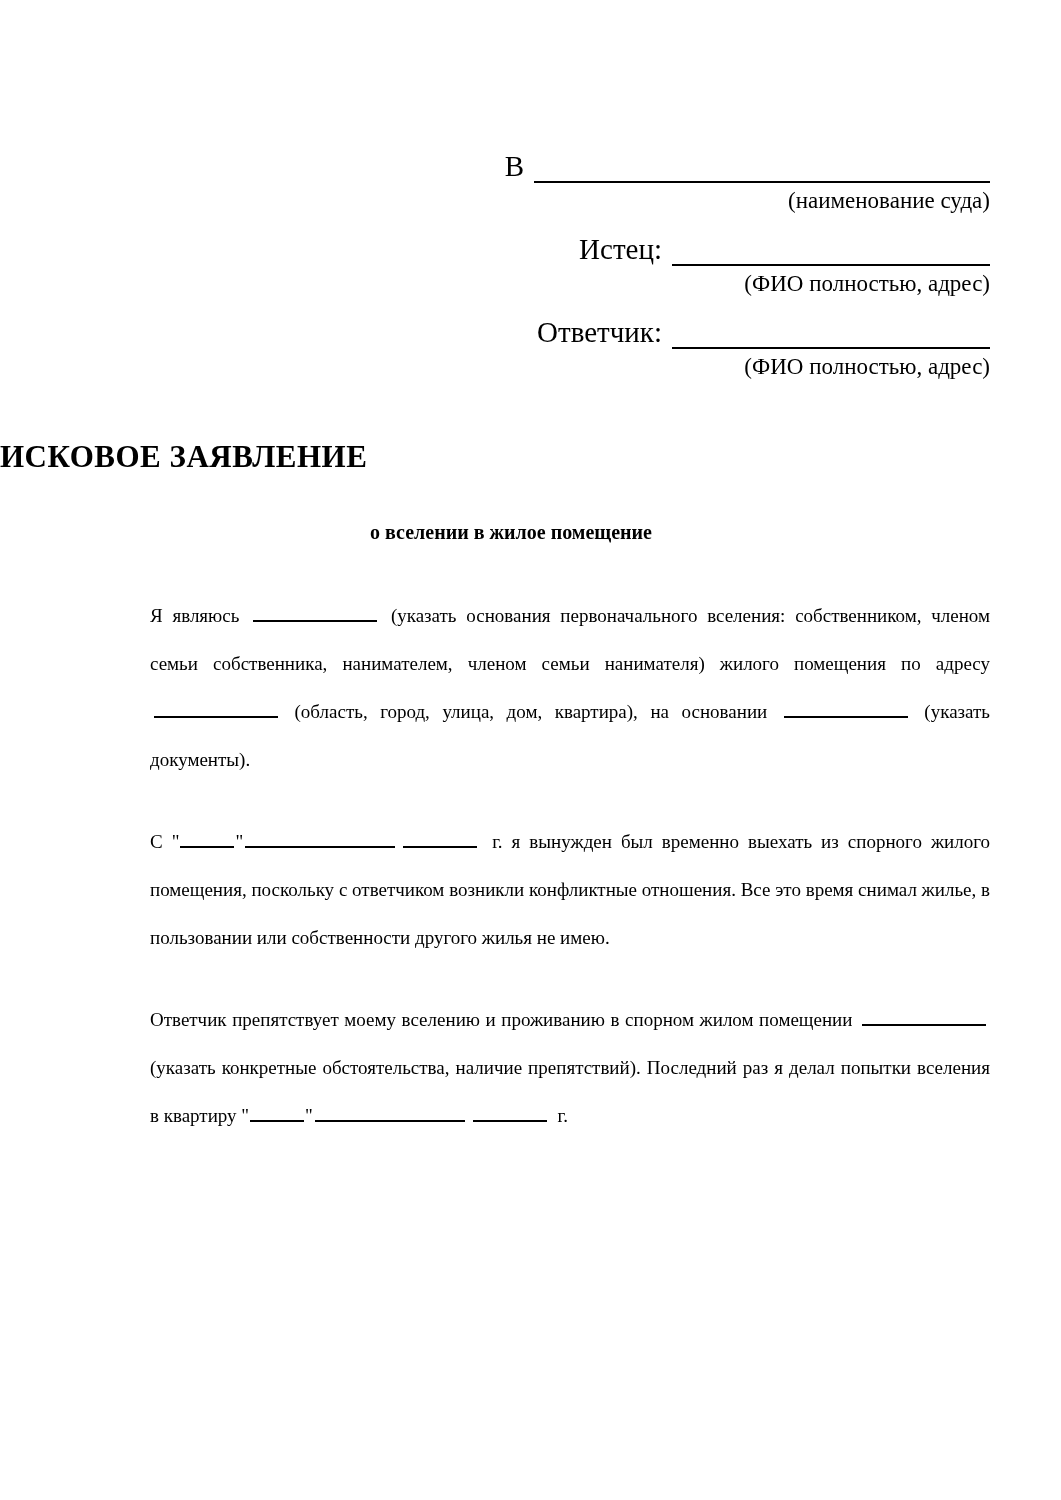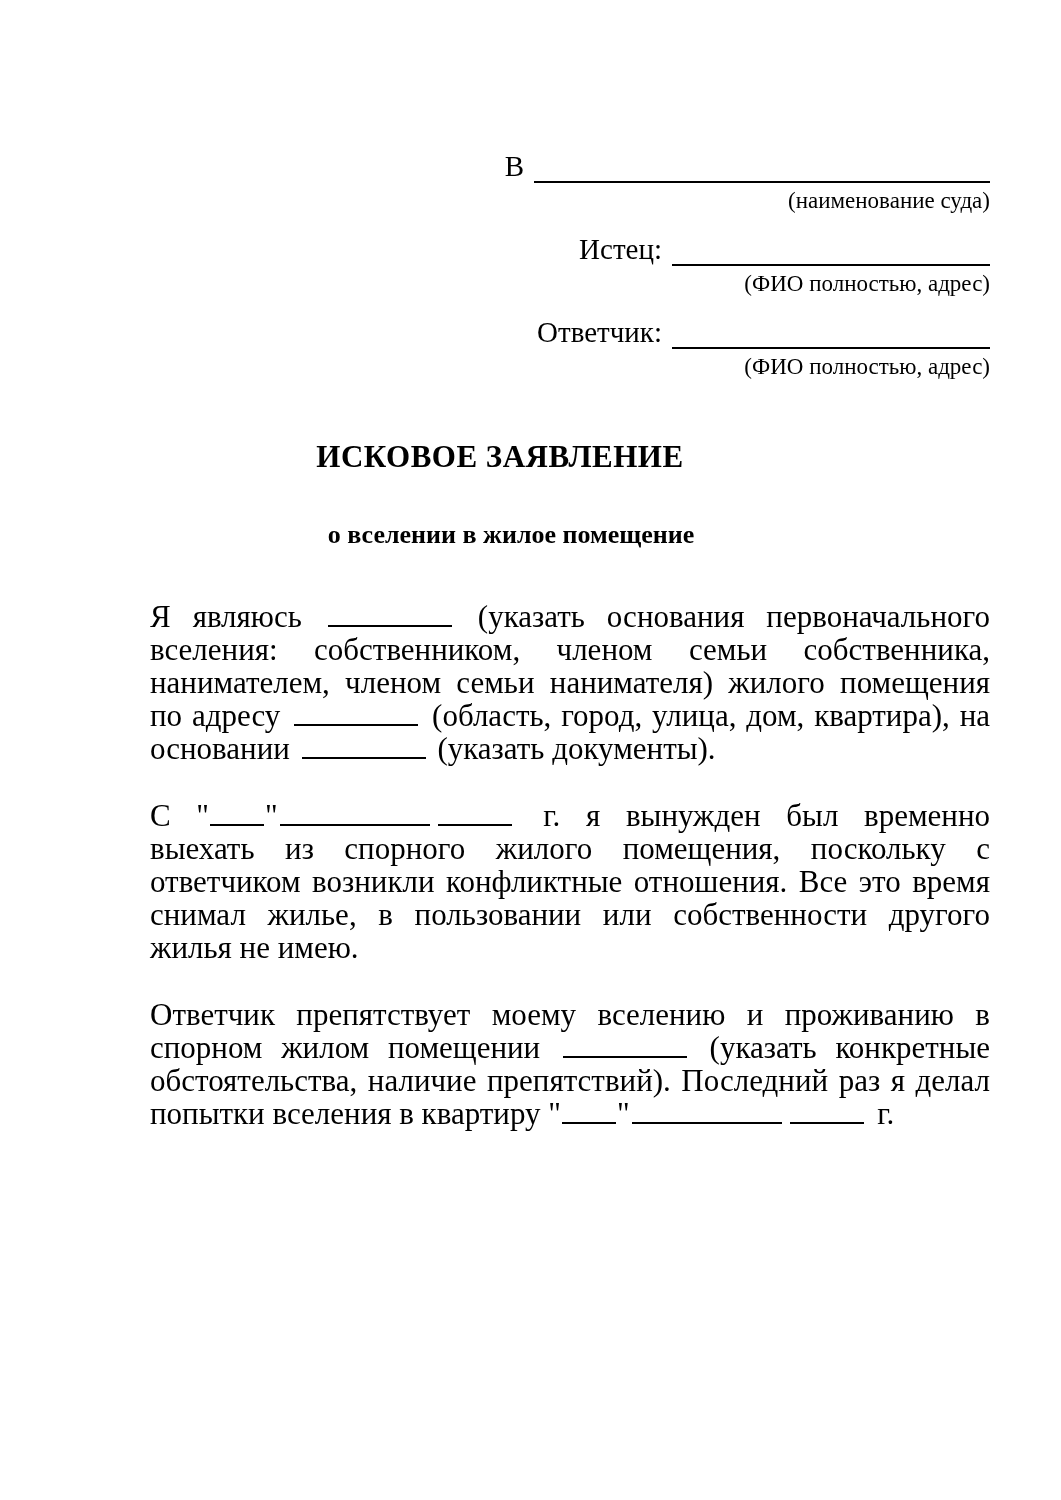--- a/index.html
+++ b/index.html
@@ -60,48 +60,48 @@
     box-sizing: border-box;
     white-space: nowrap;
   }
 
   
   .doc-title {
     position: absolute;
     left: 0;
     top: 440px;
     width: 1000px;
-    text-align: center;
+    text-align: left;
     font-size: 31px;
     font-weight: bold;
     letter-spacing: 0.5px;
     line-height: 1.1;
   }
   .doc-subtitle {
     position: absolute;
     left: 0;
     top: 521px;
     width: 1022px;
     text-align: center;
-    font-size: 26px;
+    font-size: 20px;
     font-weight: bold;
     line-height: 1.1;
   }
 
   
   .body-area {
     position: absolute;
     left: 150px;
     top: 588px;
     width: 840px;
   }
   p.para {
-    margin: 12px 0 34px 0;
-    font-size: 31px;
-    line-height: 33px;
+    margin: 4px 0 34px 0;
+    font-size: 19px;
+    line-height: 48px;
     text-align: justify;
     text-justify: inter-word;
     hyphens: none;
     white-space: pre-wrap;
   }
   p.para:last-child { margin-bottom: 0; }
 
   .blank {
     display: inline-block;
     border-bottom: 2px solid #000;

